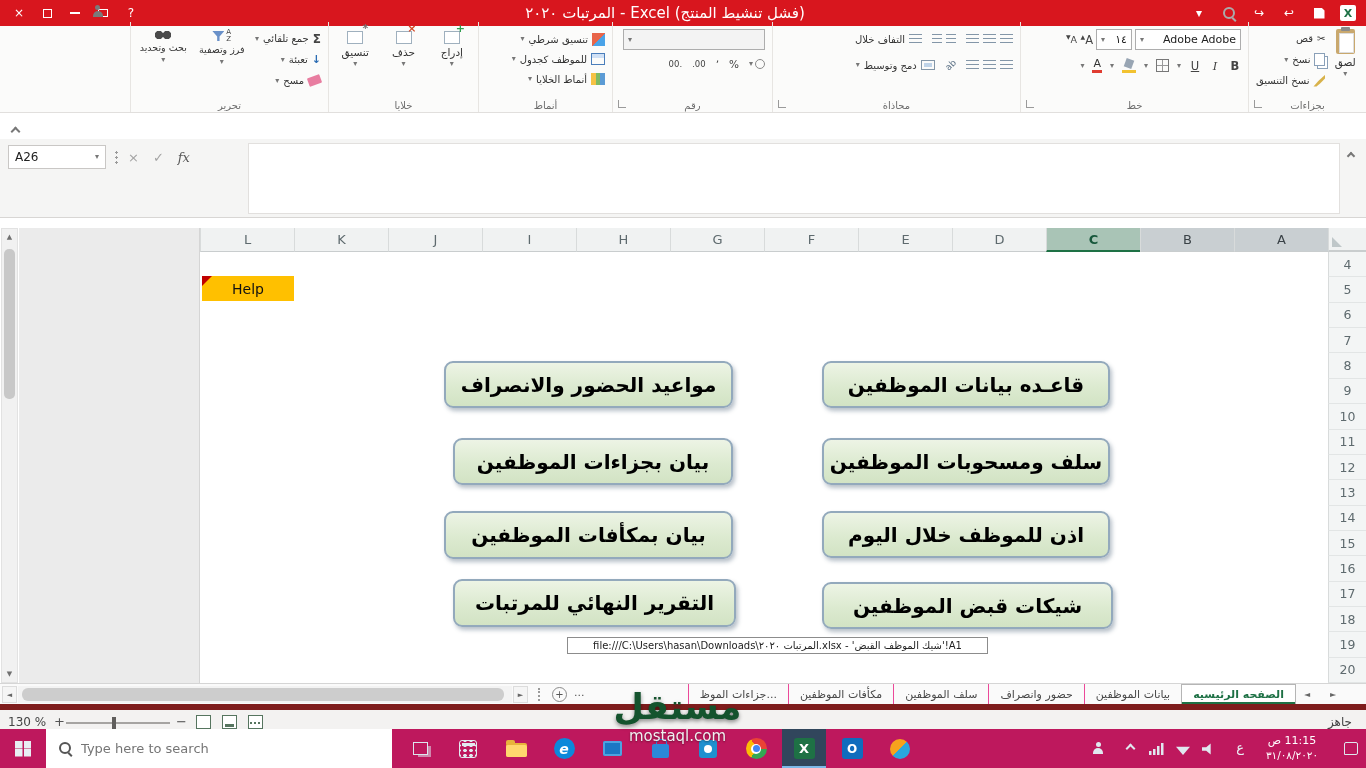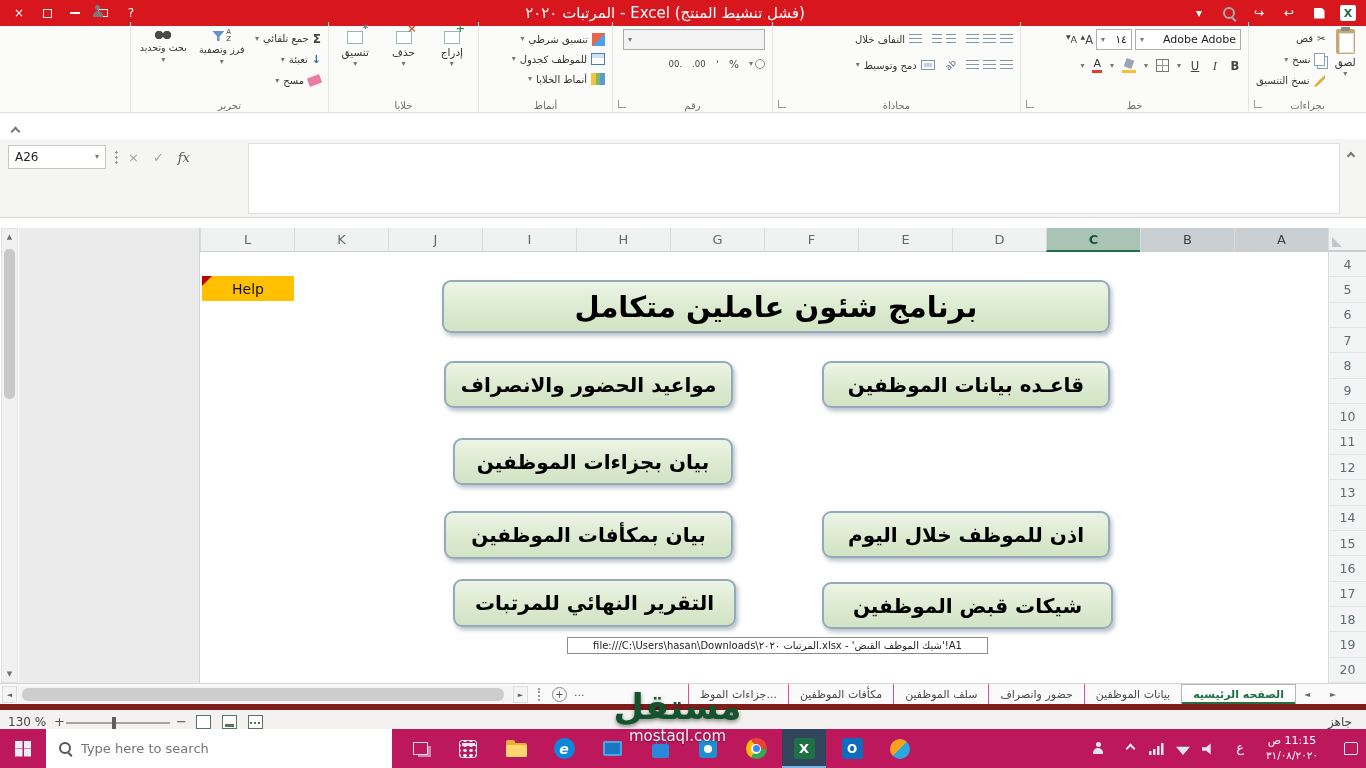--- a/index.html
+++ b/index.html
@@ -415,26 +415,26 @@
     <span class="rowh">18</span>
     <span class="rowh">19</span>
     <span class="rowh">20</span>
   </div>
 
   <div class="abs flex" style="left:202px;top:276px;width:92px;height:25px;background:#FFC000;justify-content:center;font-size:14px;color:#111">
     <span style="position:absolute;left:0;top:0;width:10px;height:10px;background:#C00000;clip-path:polygon(0 0,100% 0,0 100%)"></span>
     <span>Help</span>
   </div>
 
-  <div class="wsbtn" dir="rtl" style="left:442px;top:280px;width:668px;height:53px;font-size:29px">
-    <span>برنامج شئون عاملين متكامل</span>
-  </div>
 
   <div class="wsbtn" dir="rtl" style="left:822px;top:361px;width:288px;height:47px;font-size:20px">
       <span>قاعـده بيانات الموظفين</span>
+    </div>
+  <div class="wsbtn" dir="rtl" style="left:822px;top:438px;width:288px;height:47px;font-size:20px">
+      <span>سلف ومسحوبات الموظفين</span>
     </div>
   <div class="wsbtn" dir="rtl" style="left:822px;top:511px;width:288px;height:47px;font-size:20px">
       <span>اذن للموظف خلال اليوم</span>
     </div>
   <div class="wsbtn" dir="rtl" style="left:822px;top:582px;width:291px;height:47px;font-size:20px">
       <span>شيكات قبض الموظفين</span>
     </div>
 
   <div class="wsbtn" dir="rtl" style="left:444px;top:361px;width:289px;height:47px;font-size:20px">
       <span>مواعيد الحضور والانصراف</span>

